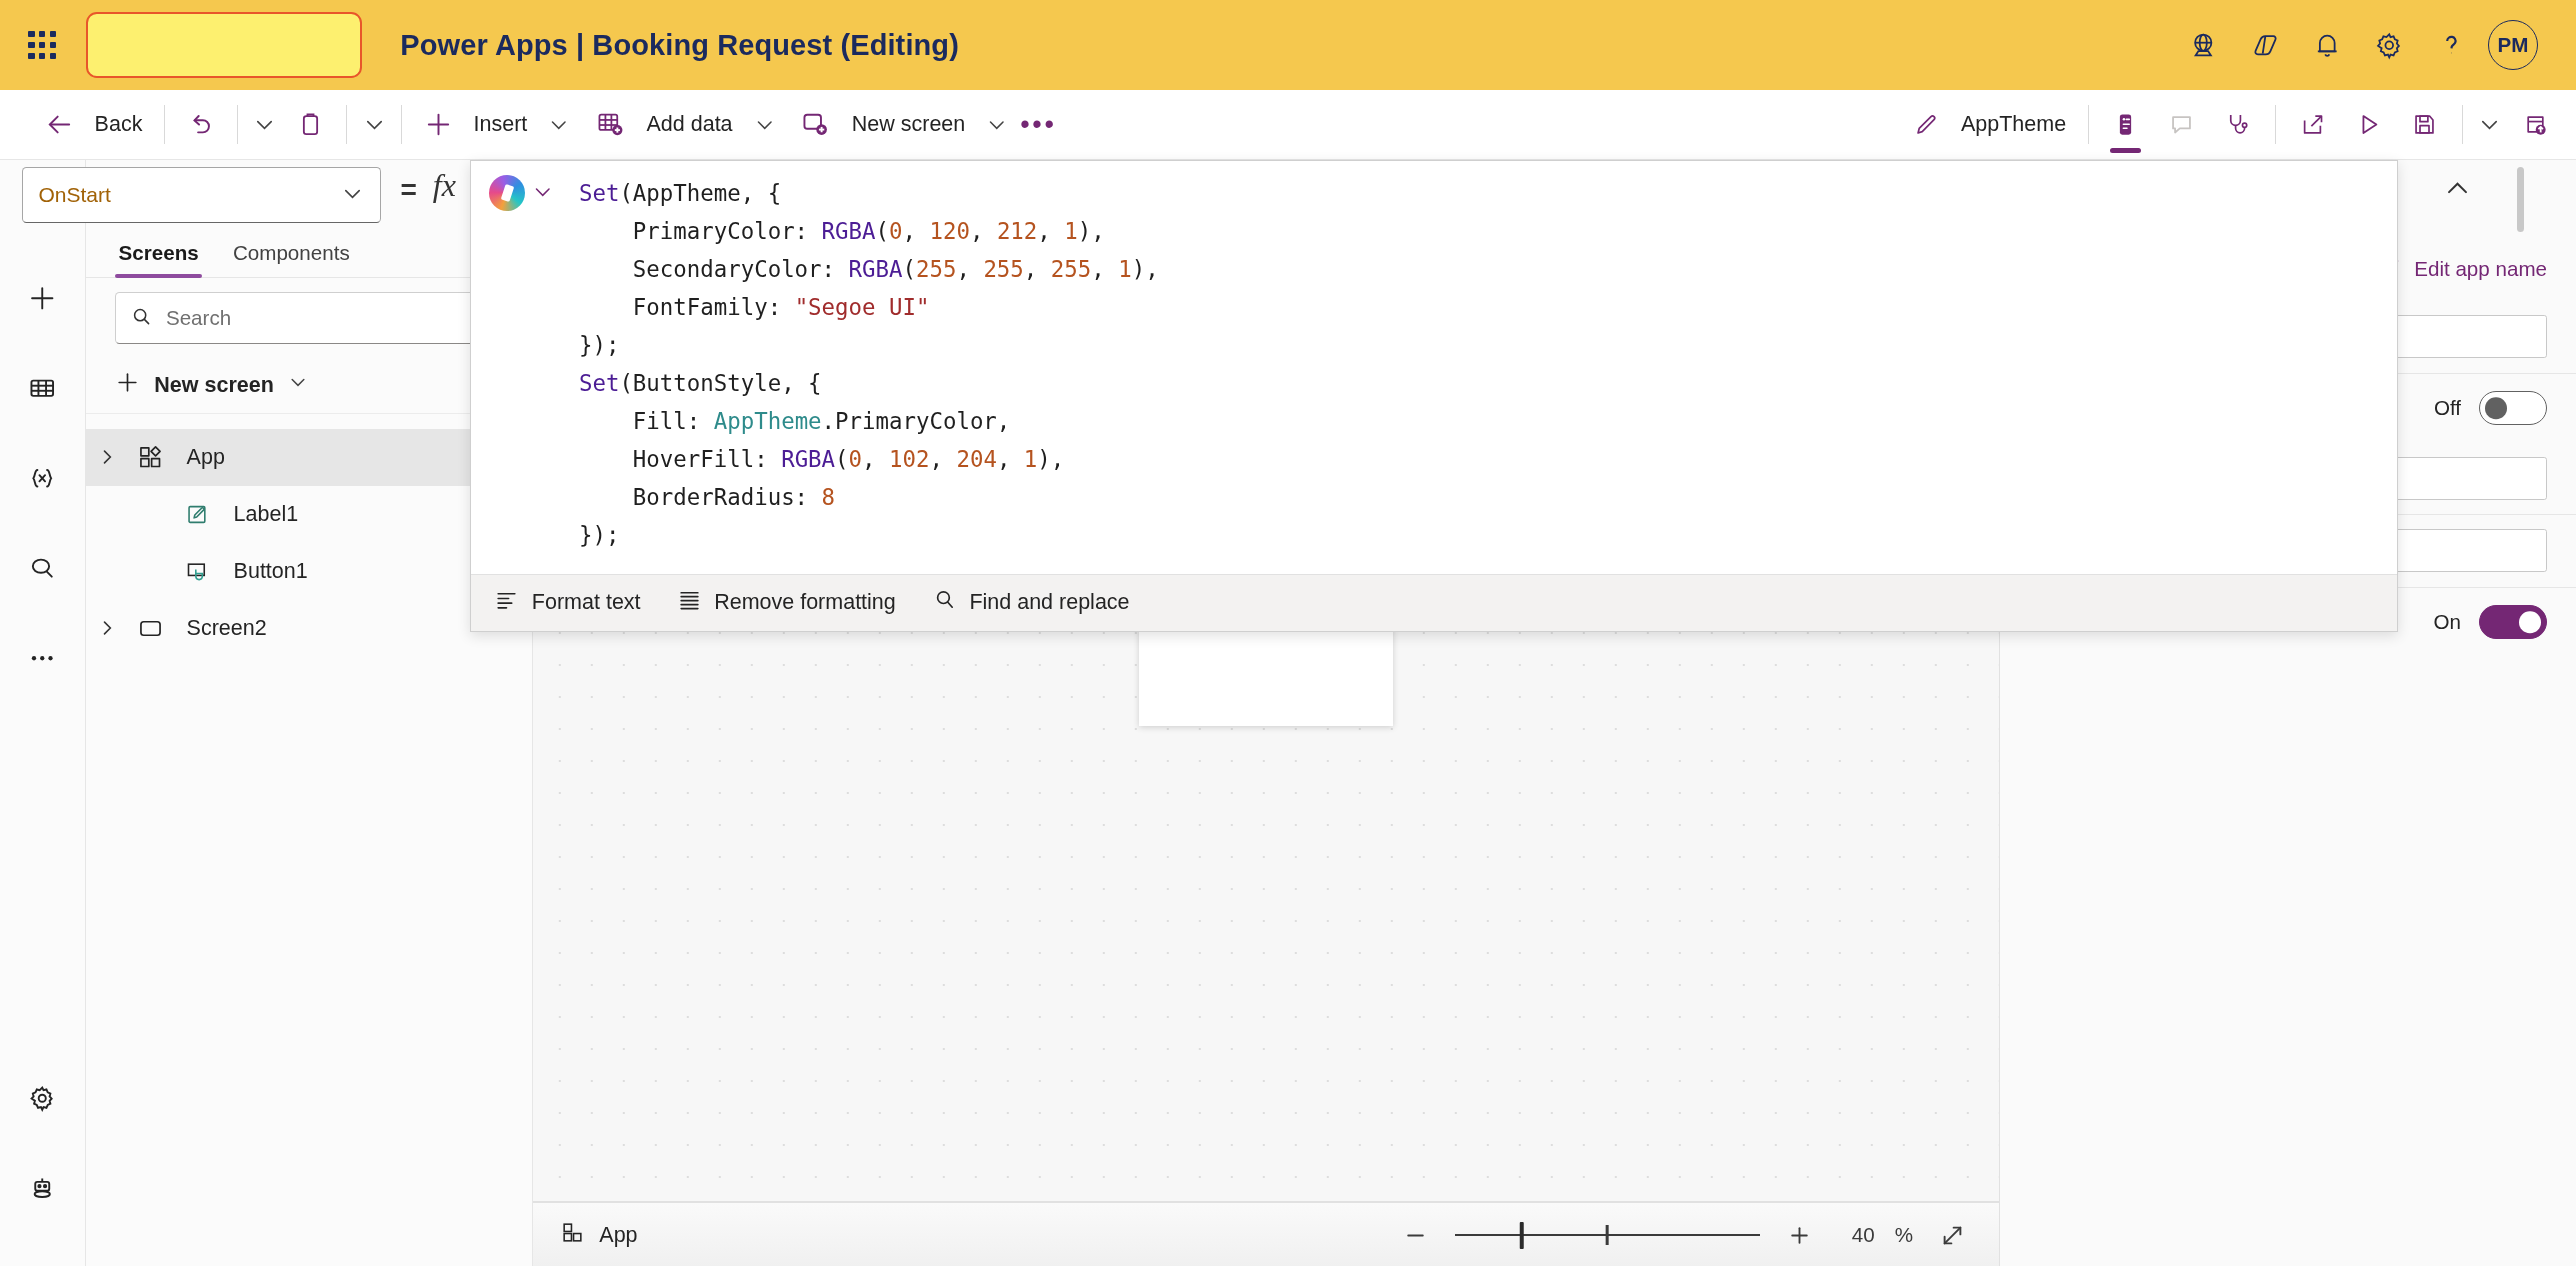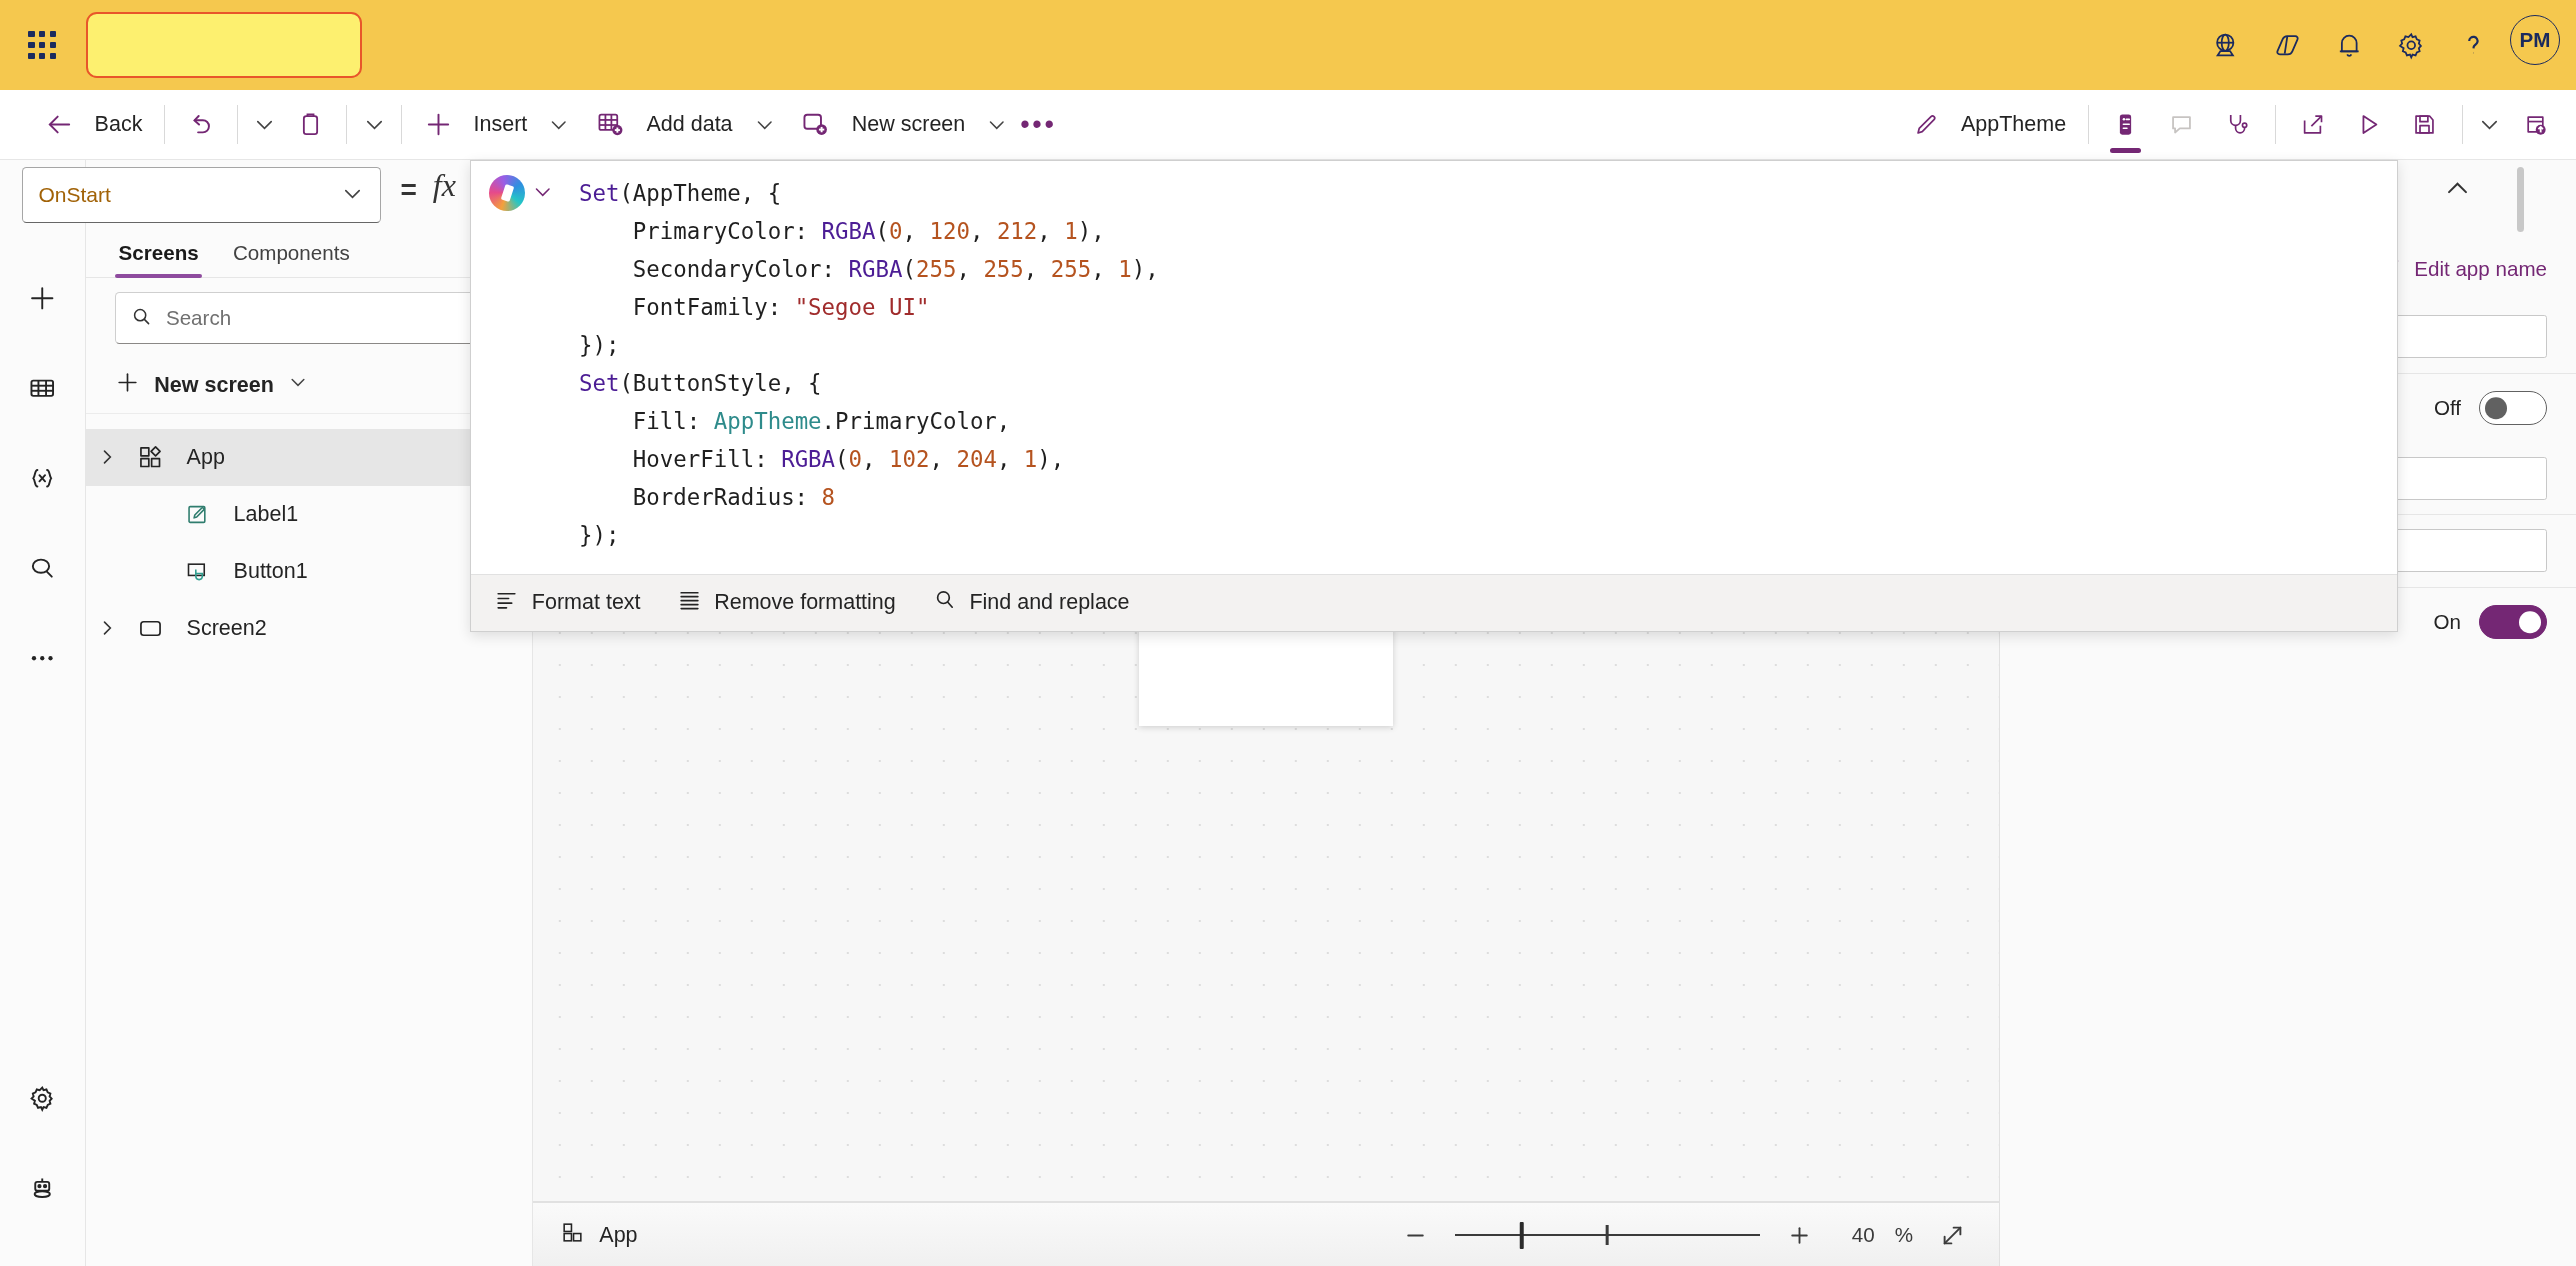--- a/index.html
+++ b/index.html
@@ -38,21 +38,21 @@
 
   .header-title {
     margin-left: 38px;
     font-size: 29px;
     font-weight: 600;
     color: #1b2a5e;
     white-space: nowrap;
     letter-spacing: 0.1px;
   }
   .header-spacer { flex: 1; }
-  .header-icons { display: flex; gap: 1px; padding-right: 16px; }
+  .header-icons { display: flex; align-items: center; gap: 1px; padding-right: 38px; }
   .hicon {
     width: 61px; height: 61px;
     display: flex; align-items: center; justify-content: center;
     cursor: pointer; border-radius: 3.6px;
   }
   .hicon svg { display: block; }
   .avatar {
     width: 50px; height: 50px; border-radius: 50%;
     border: 1.8px solid #1b2a5e;
     display: flex; align-items: center; justify-content: center;
@@ -323,20 +323,21 @@
           <i></i>
           <i></i>
           <i></i>
           <i></i>
           <i></i>
           <i></i>
           <i></i>
       </div>
     </div>
     <div class="redact-box"></div>
+    <div class="header-title">Power Apps  |  Booking Request (Editing)</div>
     <div class="header-spacer"></div>
     <div class="header-icons">
       <div class="hicon">
         <svg width="30.5" height="30.5" viewBox="0 0 24 24" fill="none" stroke="#1b2a5e" stroke-width="1.4">
           <circle cx="12" cy="10" r="6.4"></circle>
             <ellipse cx="12" cy="10" rx="2.8" ry="6.4"></ellipse>
           <line x1="5.6" y1="10" x2="18.4" y2="10"></line>
             <path d="M6 20h12l-2.2-3.4H8.2z"></path>
         </svg>
       </div>

